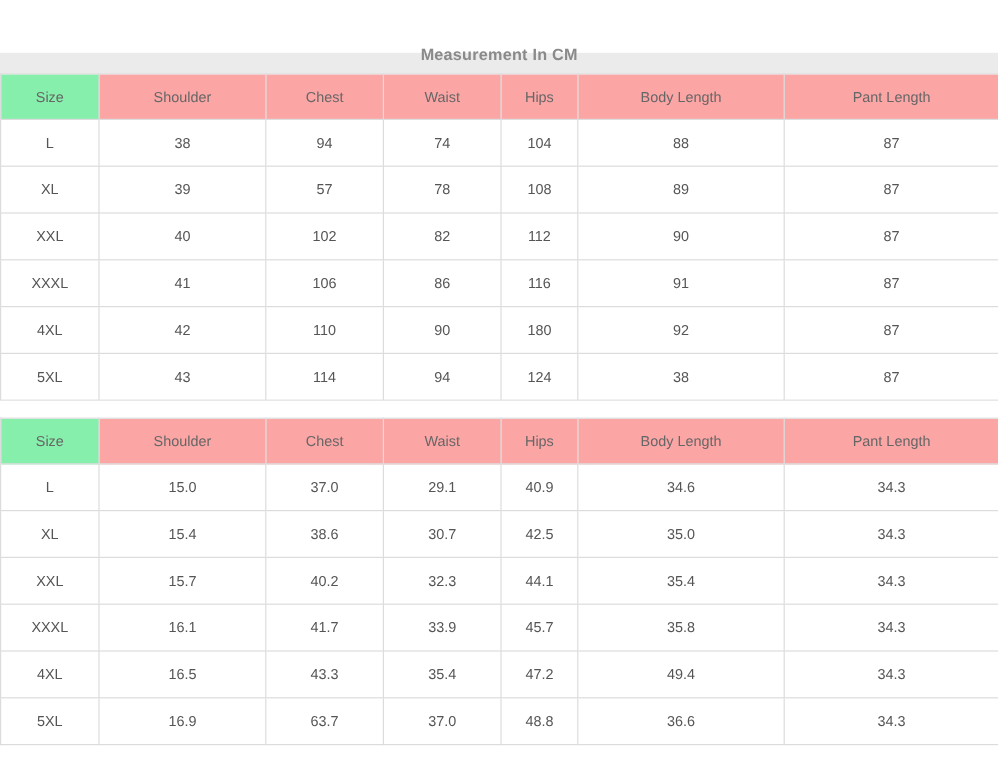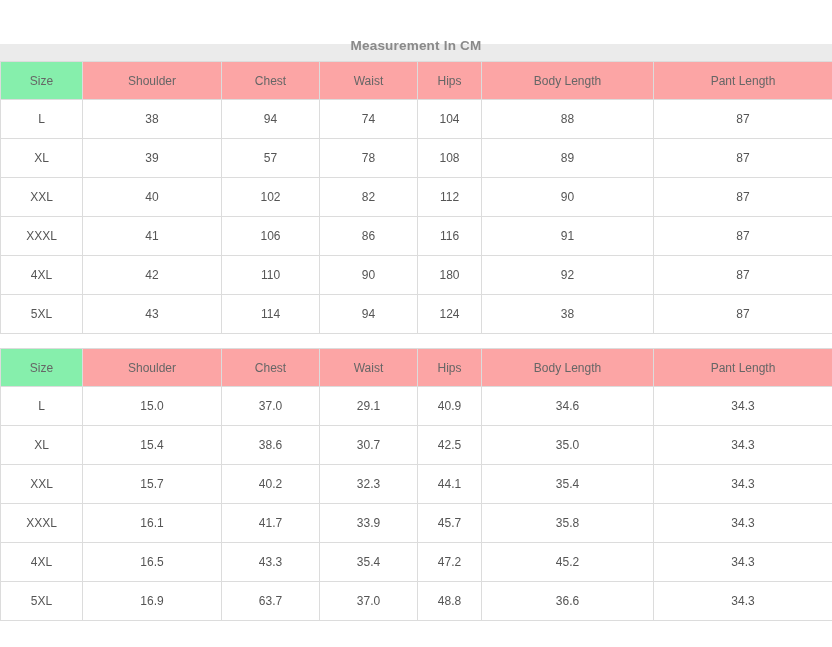--- a/index.html
+++ b/index.html
@@ -228,21 +228,21 @@
           <td>45.7</td>
           <td>35.8</td>
           <td>34.3</td>
         </tr>
         <tr>
           <td class="cell-size">4XL</td>
           <td>16.5</td>
           <td>43.3</td>
           <td>35.4</td>
           <td>47.2</td>
-          <td>45.2</td>
+          <td>49.4</td>
           <td>34.3</td>
         </tr>
         <tr>
           <td class="cell-size">5XL</td>
           <td>16.9</td>
           <td>63.7</td>
           <td>37.0</td>
           <td>48.8</td>
           <td>36.6</td>
           <td>34.3</td>

